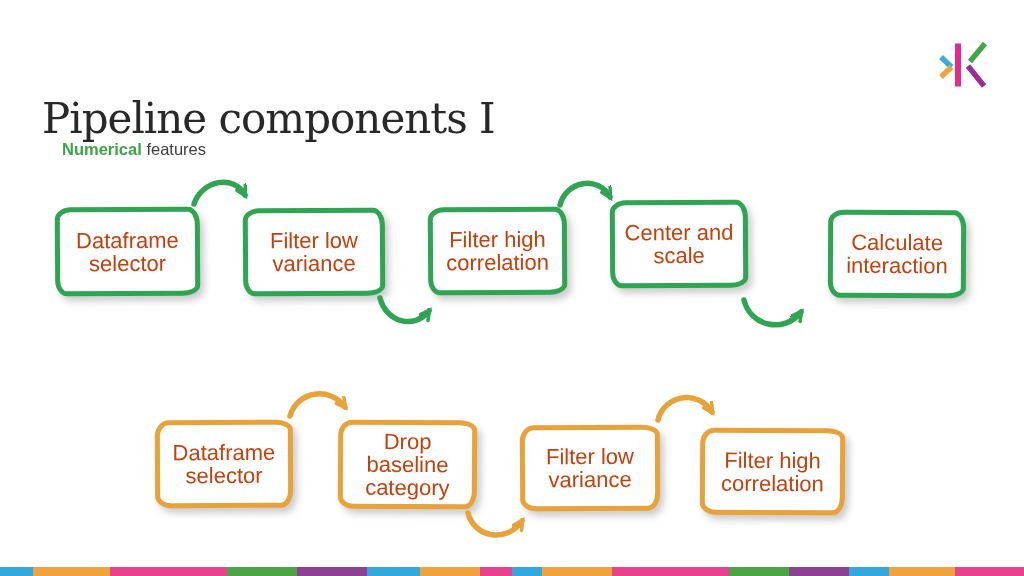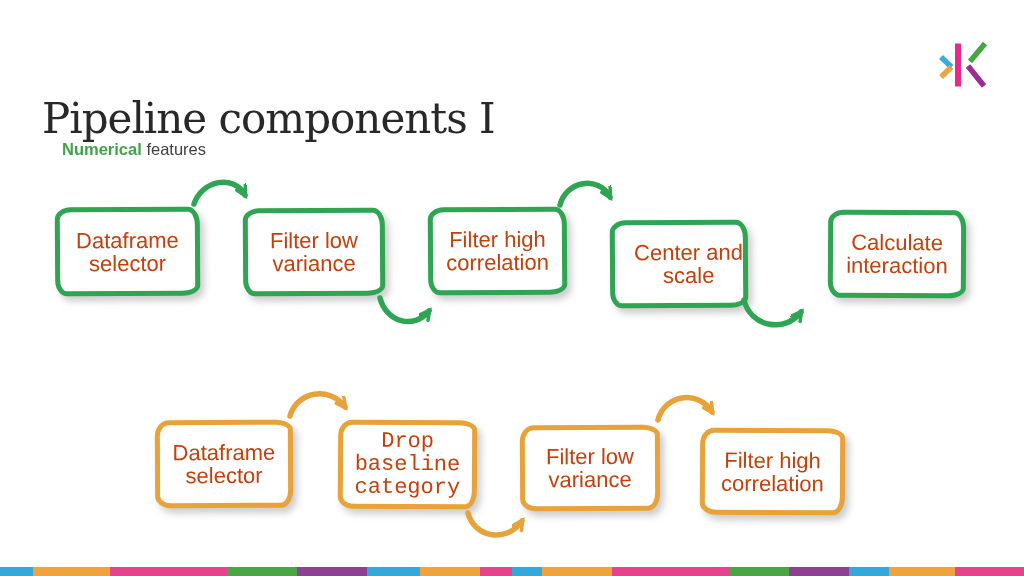--- a/index.html
+++ b/index.html
@@ -34,25 +34,25 @@
   }
   .orange-box{
     border:5px solid #e8a23a;
     border-radius:14px 18px 12px 16px / 16px 10px 18px 12px;
     transform:rotate(0.3deg);
   }
   
   .g1{left:55px;top:207px;width:135px;height:79px;}
   .g2{left:243px;top:208px;width:132px;height:78px;}
   .g3{left:428px;top:207px;width:129px;height:78px;}
-  .g4{left:610px;top:220px;width:128px;height:78px;justify-content:flex-end;}
+  .g4{left:610px;top:200px;width:128px;height:78px;}
   .g5{left:800px;top:210px;width:128px;height:78px;transform:rotate(0.3deg);margin-left:28px;}
   
   .o1{left:155px;top:420px;width:128px;height:78px;transform:rotate(-0.3deg);}
-  .o2{left:338px;top:420px;width:129px;height:79px;font-family:Liberation Mono, monospace;}
+  .o2{left:338px;top:420px;width:129px;height:79px;}
   .o3{left:520px;top:425px;width:130px;height:76px;transform:rotate(-0.3deg);}
   .o4{left:700px;top:428px;width:135px;height:77px;}
 
   .arrows{position:absolute;left:0;top:0;pointer-events:none;}
   .arrow-green{stroke:#2fa452;}
   .arrow-orange{stroke:#e8a23a;}
   .arrow{fill:none;stroke-width:5.5;stroke-linecap:round;}
 
   .logo{position:absolute;left:936px;top:41px;width:56px;height:48px;}
 

